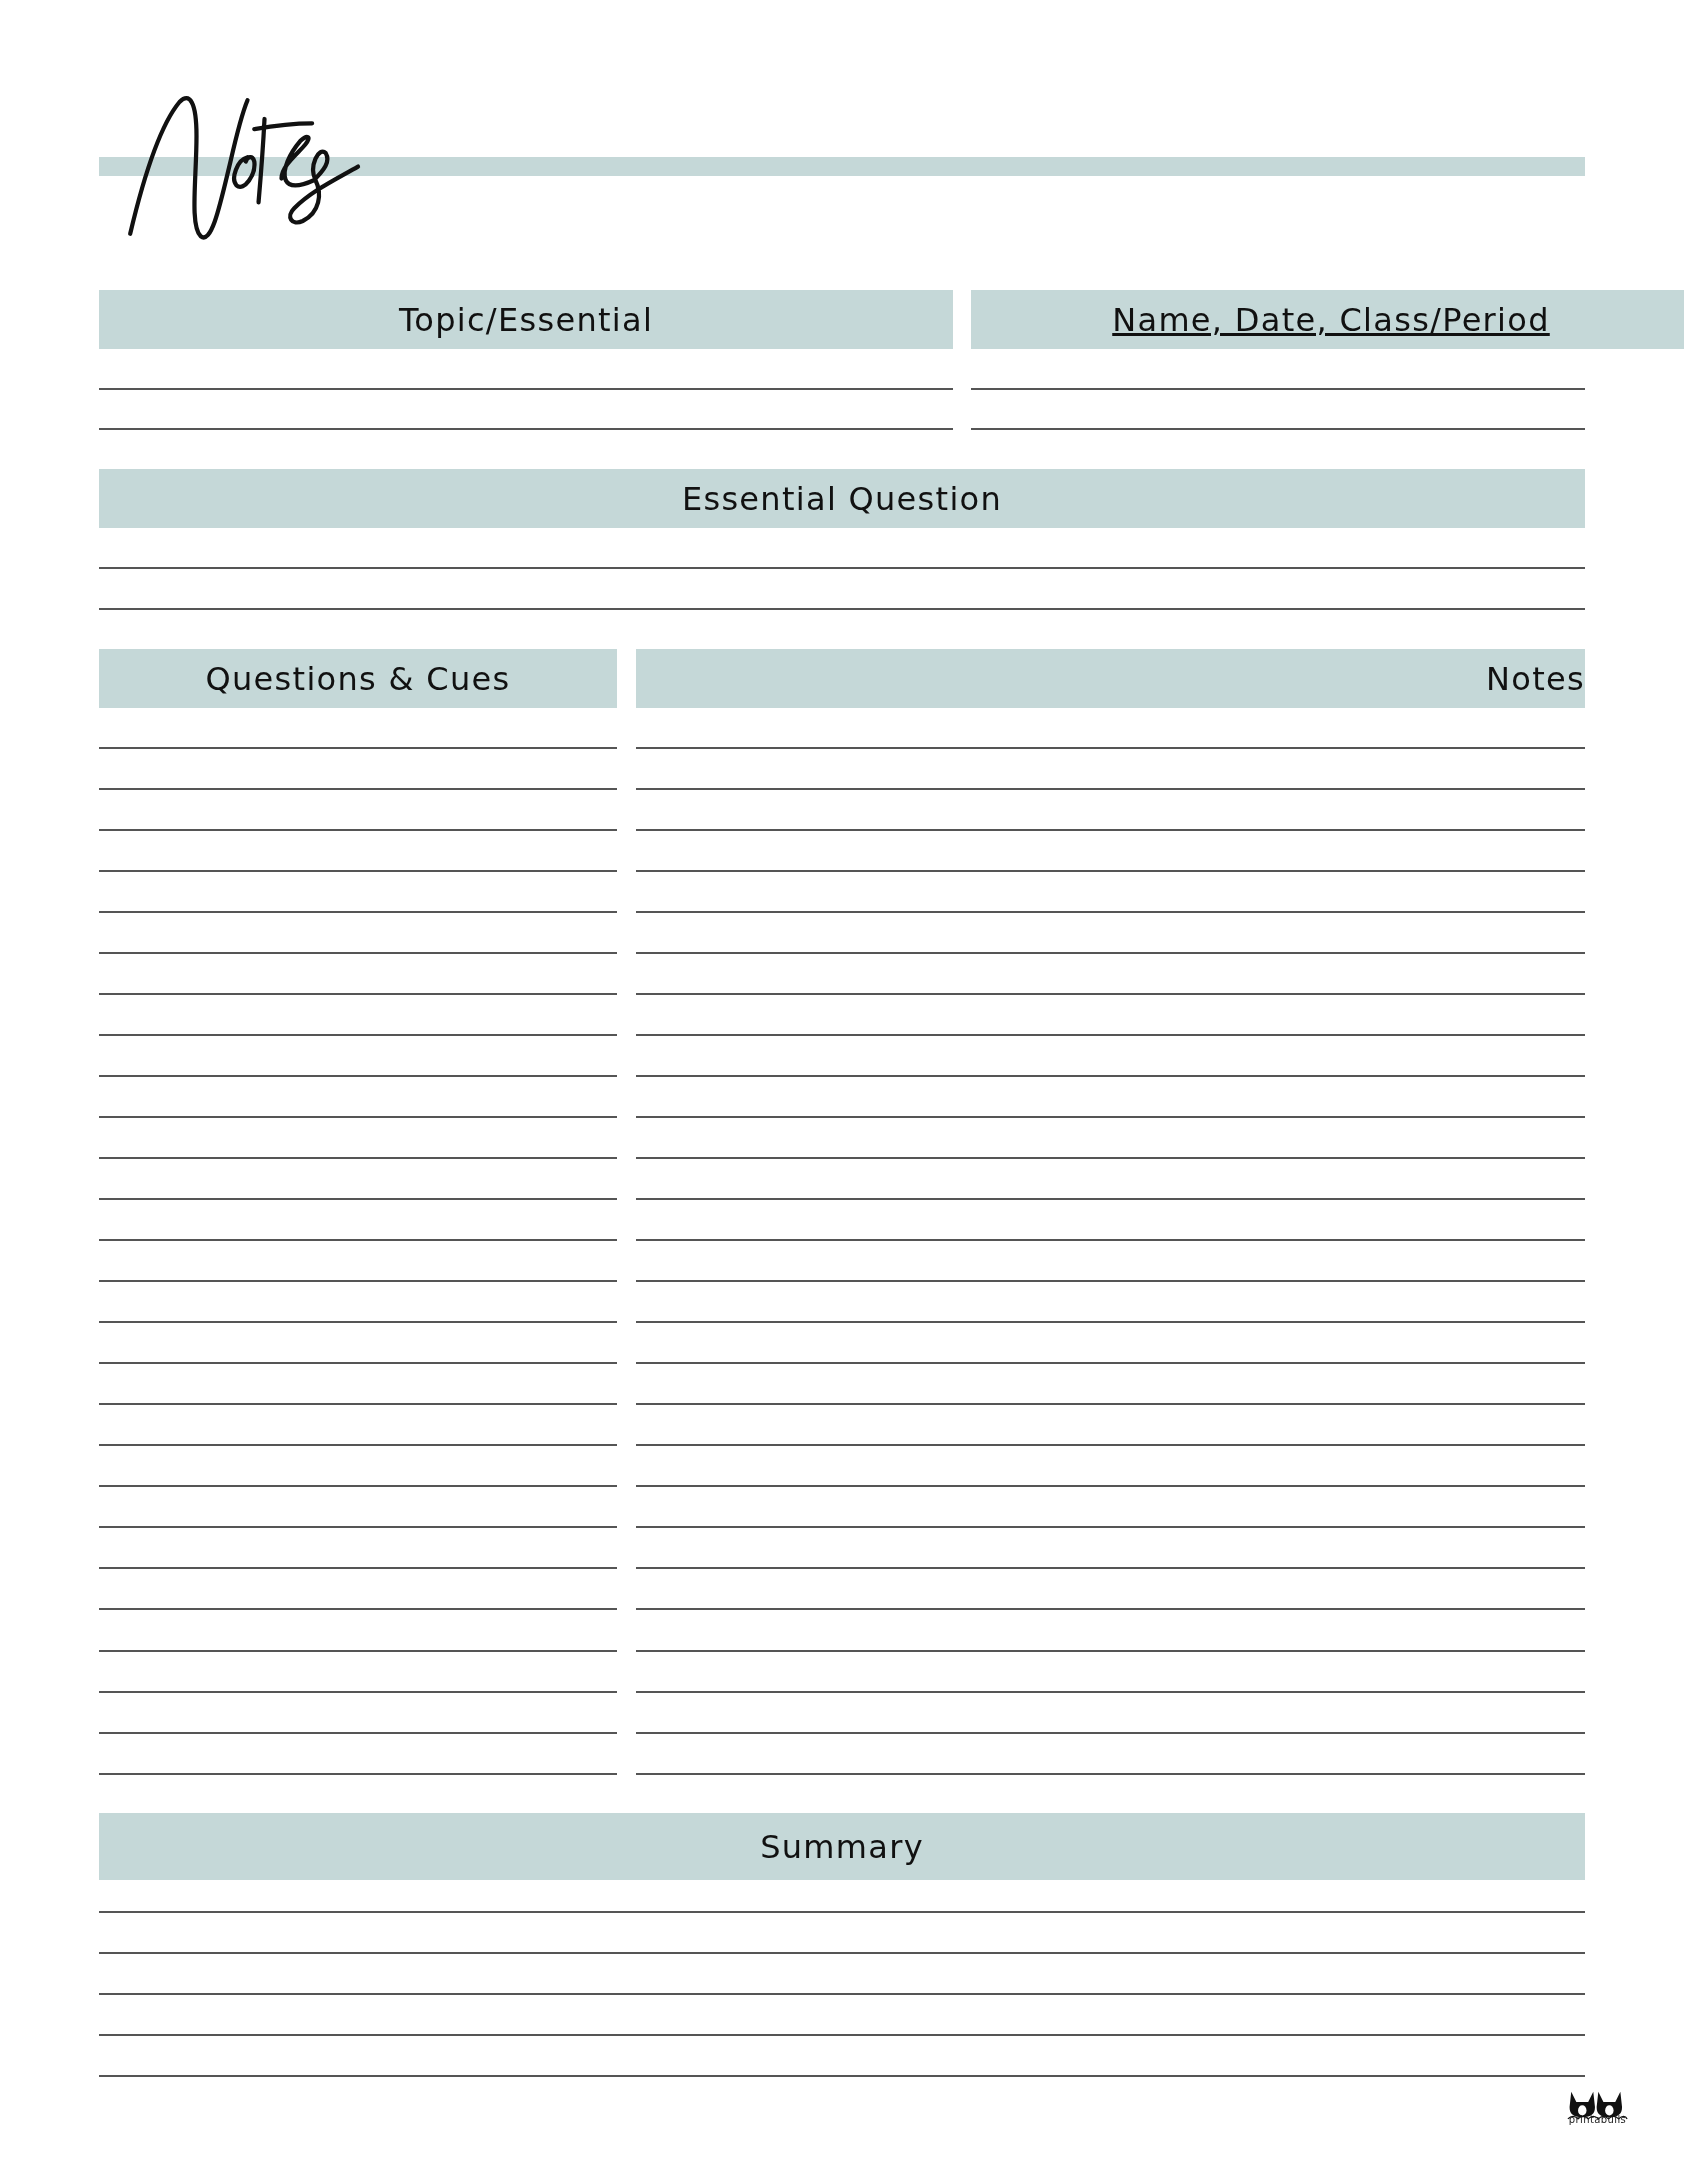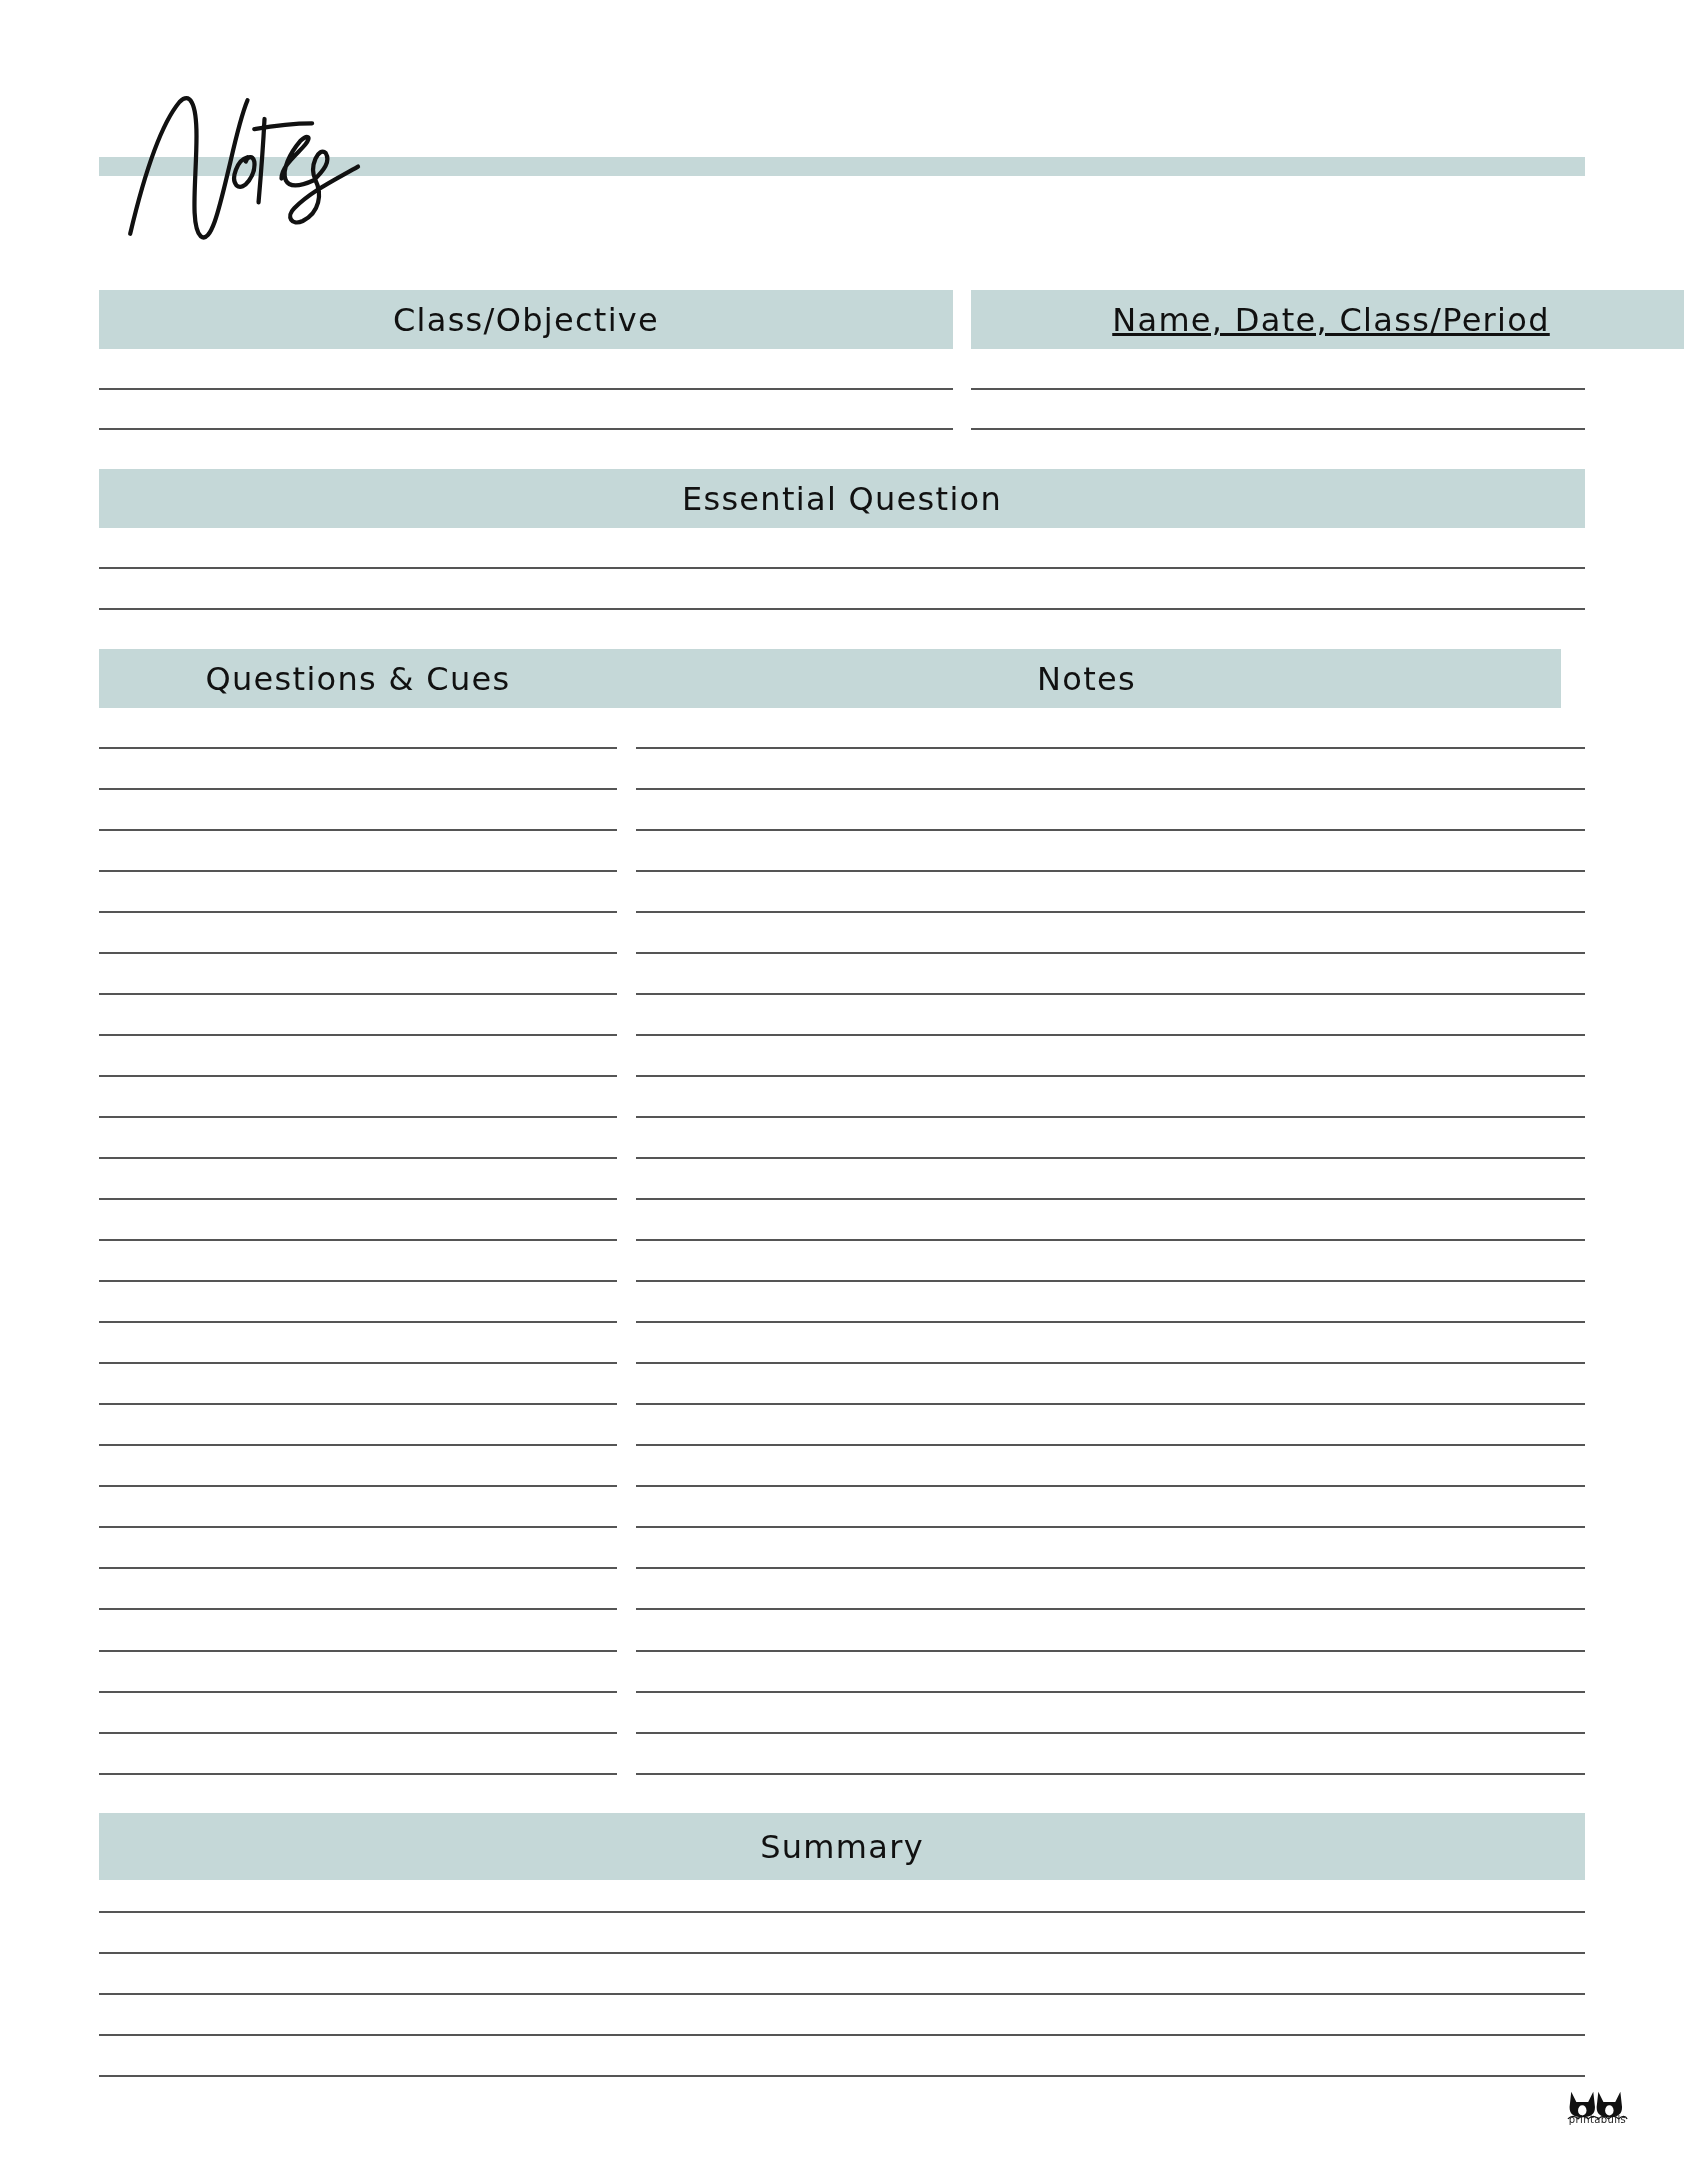--- a/index.html
+++ b/index.html
@@ -28,21 +28,21 @@
     <path d="M 160 85 C 148 88, 140 110, 147 118 C 156 126, 170 105, 168 90 C 166 82, 160 84, 158 90"></path>
 
     <path d="M 180 40 C 178 80, 175 115, 173 138"></path>
     <path d="M 168 52 C 190 48, 215 45, 236 45"></path>
 
     <path d="M 200 110 C 200 95, 220 80, 228 70 C 236 60, 230 58, 222 66 C 210 80, 200 100, 205 112 C 210 122, 225 118, 238 112 C 250 100, 258 90, 252 80 C 244 72, 232 95, 240 112 C 248 128, 245 150, 225 160 C 212 166, 205 155, 215 145 C 235 125, 262 112, 290 96"></path>
   </g>
 </svg>
 
 <div class="hdr" style="left:99px; top:290px; width:854px; height:59px;">
-  <span>Class/Objective</span>
+  <span>Topic/Essential</span>
 </div>
 <div class="line" style="left:99px; top:388px; width:854px;"></div>
 <div class="line" style="left:99px; top:428px; width:854px;"></div>
 
 <div class="hdr" style="left:971px; top:290px; width:720px; height:59px;text-decoration:underline;">
   <span>Name, Date, Class/Period</span>
 </div>
 <div class="line" style="left:971px; top:388px; width:614px;"></div>
 <div class="line" style="left:971px; top:428px; width:614px;"></div>
 
@@ -77,21 +77,21 @@
     <div class="line" style="left: 0px; top: 738px; width: 518px;"></div>
     <div class="line" style="left: 0px; top: 779px; width: 518px;"></div>
     <div class="line" style="left: 0px; top: 820px; width: 518px;"></div>
     <div class="line" style="left: 0px; top: 861px; width: 518px;"></div>
     <div class="line" style="left: 0px; top: 903px; width: 518px;"></div>
     <div class="line" style="left: 0px; top: 944px; width: 518px;"></div>
     <div class="line" style="left: 0px; top: 985px; width: 518px;"></div>
     <div class="line" style="left: 0px; top: 1026px; width: 518px;"></div>
   </div>
 
-<div class="hdr" style="left:612px; top:649px; width:949px; height:59px;">
+<div class="hdr" style="left:636px; top:649px; width:949px; height:59px;justify-content:flex-end;">
   <span>Notes</span>
 </div>
 <div class="lines-group" id="notes-lines" style="left:636px; top:747px; width:949px;">
     <div class="line" style="left: 0px; top: 0px; width: 949px;"></div>
     <div class="line" style="left: 0px; top: 41px; width: 949px;"></div>
     <div class="line" style="left: 0px; top: 82px; width: 949px;"></div>
     <div class="line" style="left: 0px; top: 123px; width: 949px;"></div>
     <div class="line" style="left: 0px; top: 164px; width: 949px;"></div>
     <div class="line" style="left: 0px; top: 205px; width: 949px;"></div>
     <div class="line" style="left: 0px; top: 246px; width: 949px;"></div>

